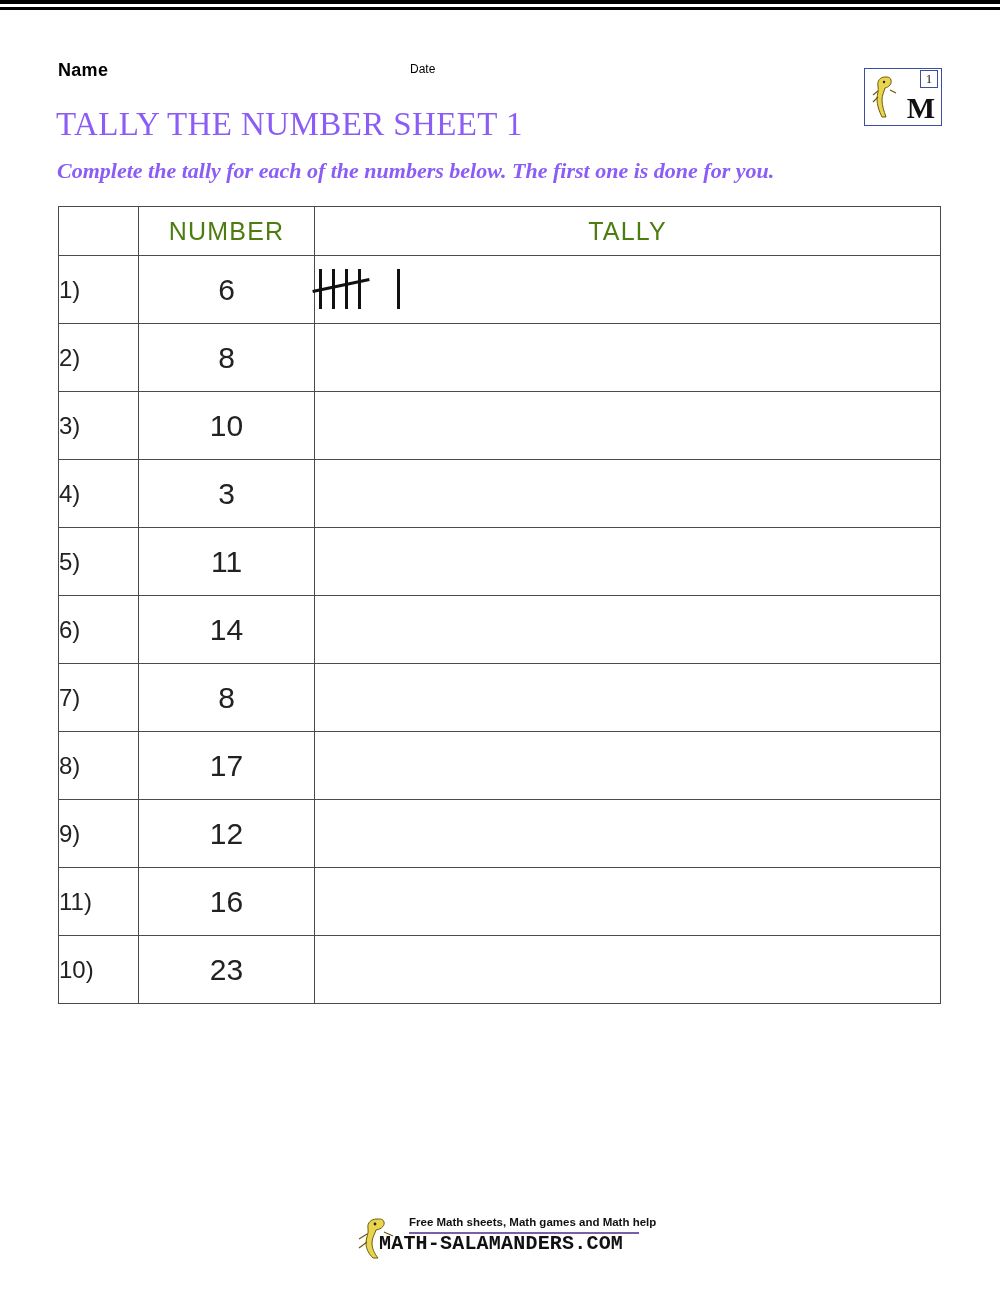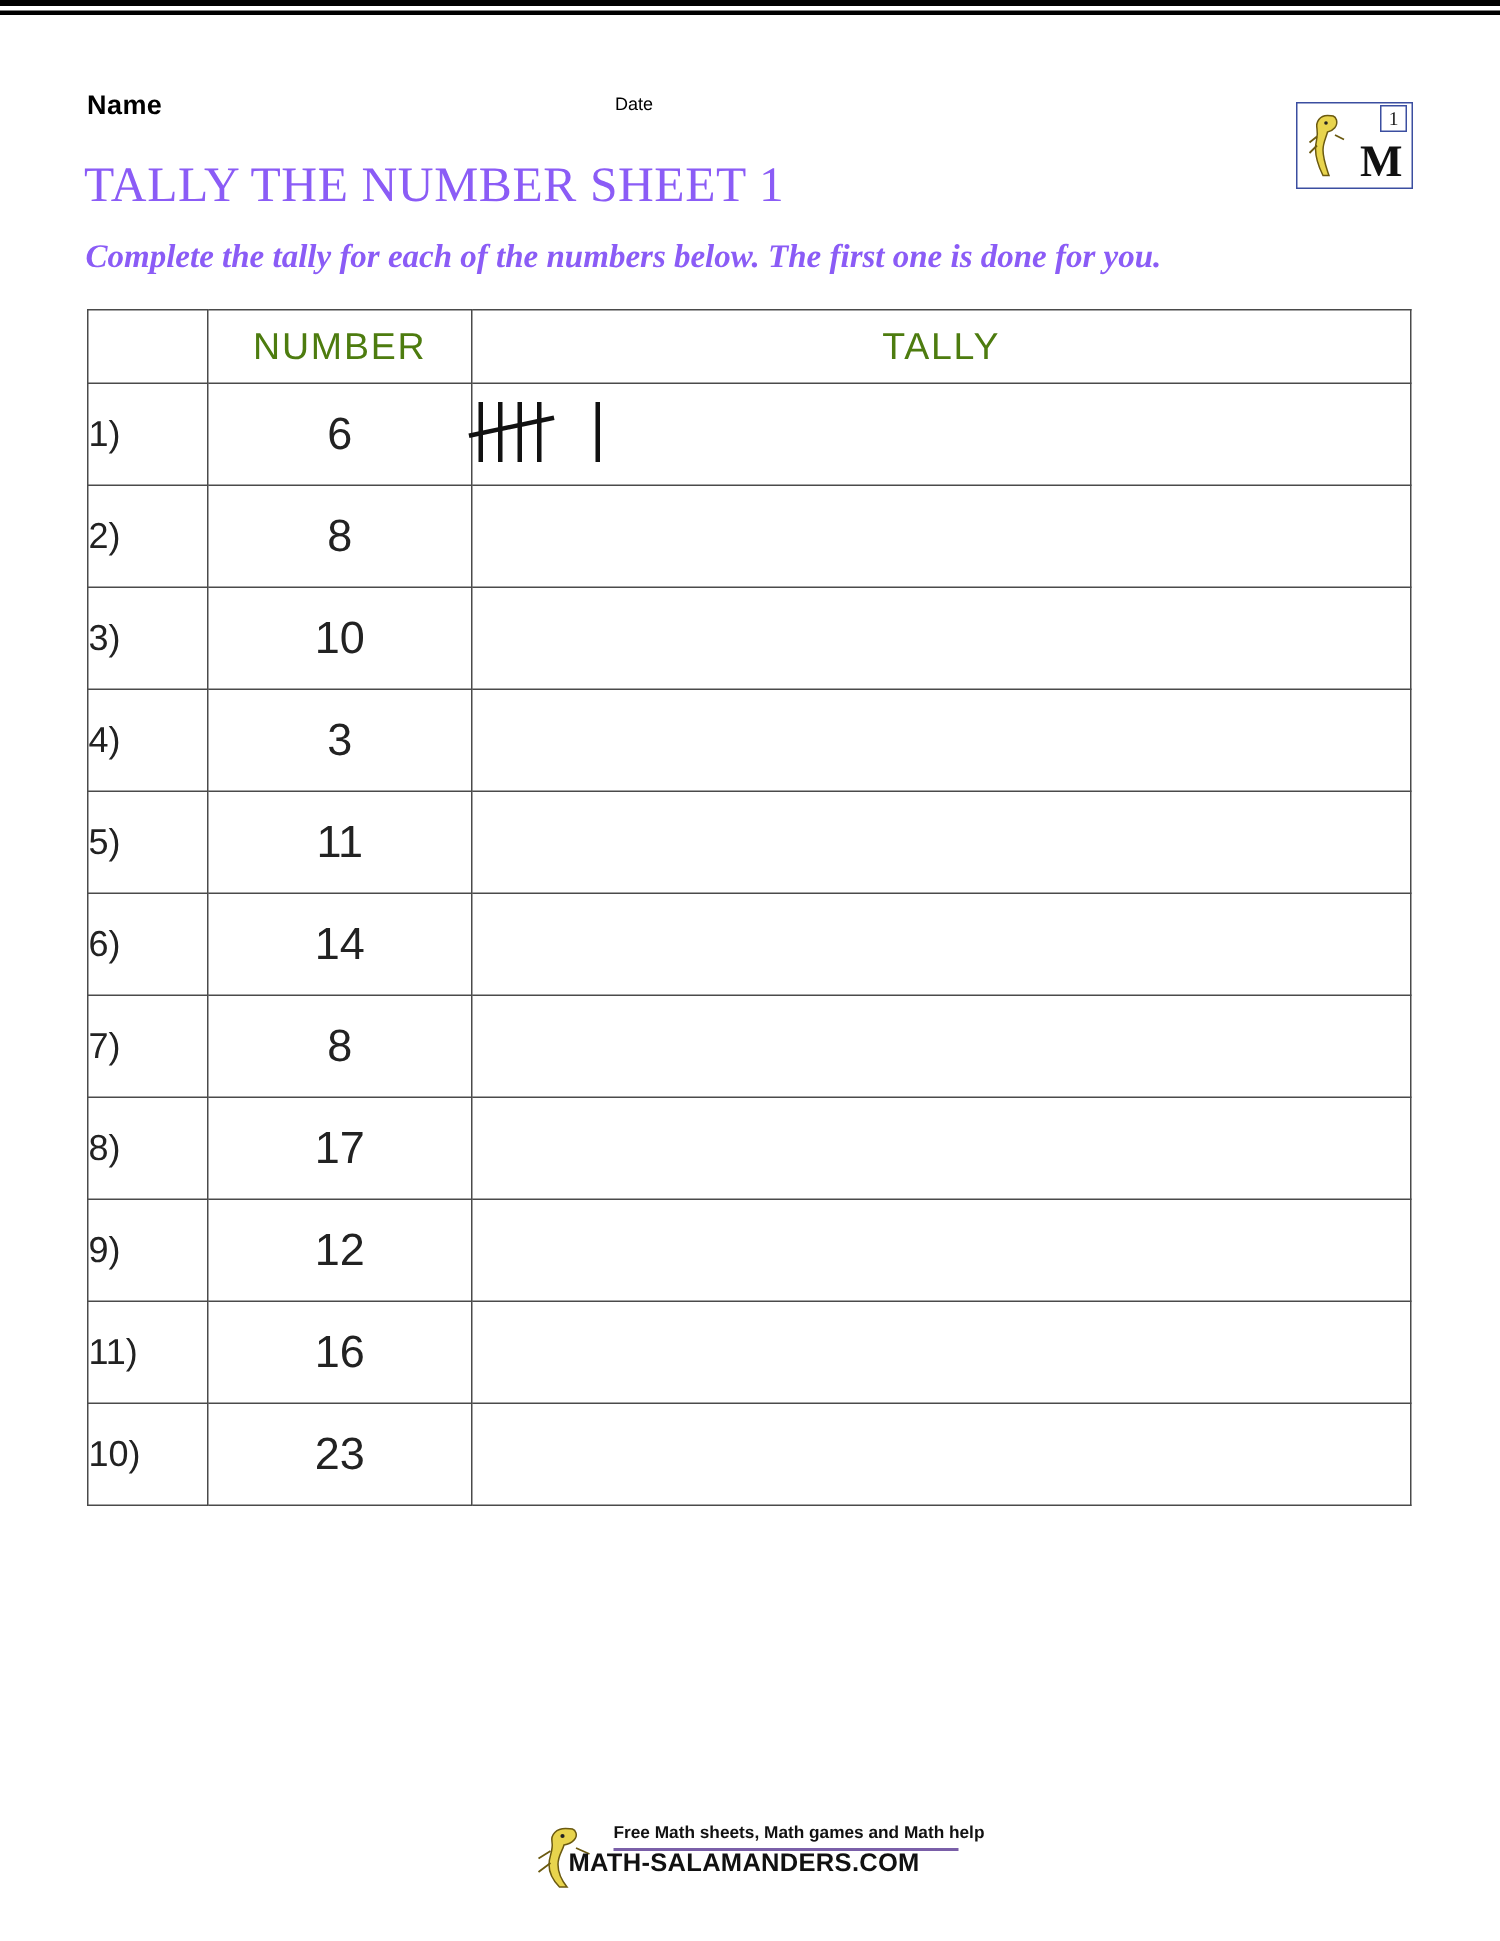--- a/index.html
+++ b/index.html
@@ -221,23 +221,23 @@
     top: 8px;
     font-size: 11.5px;
     font-weight: bold;
     color: #111;
     white-space: nowrap;
   }
   .footer-url {
     position: absolute;
     left: 24px;
     top: 24px;
-    font-family: Liberation Sans, sans-serif;
-    font-weight: bold;
-    font-size: 17px;
+    font-family: Liberation Mono, monospace;
+    font-weight: bold;
+    font-size: 20px;
     letter-spacing: 0.2px;
     color: #111;
     white-space: nowrap;
     text-align: right;
   }
   .footer-rule {
     position: absolute;
     left: 54px;
     top: 24px;
     width: 230px;

